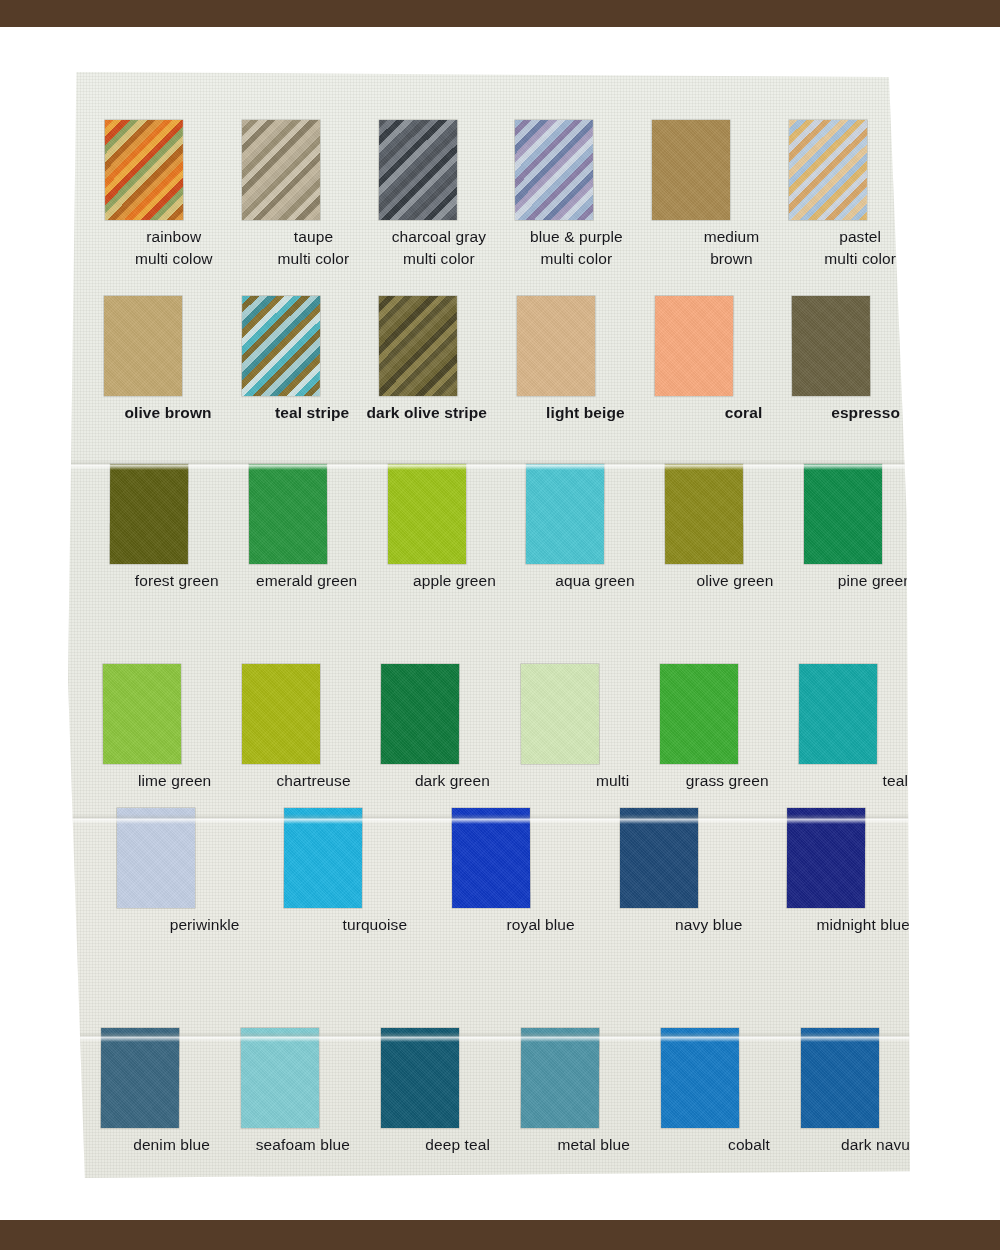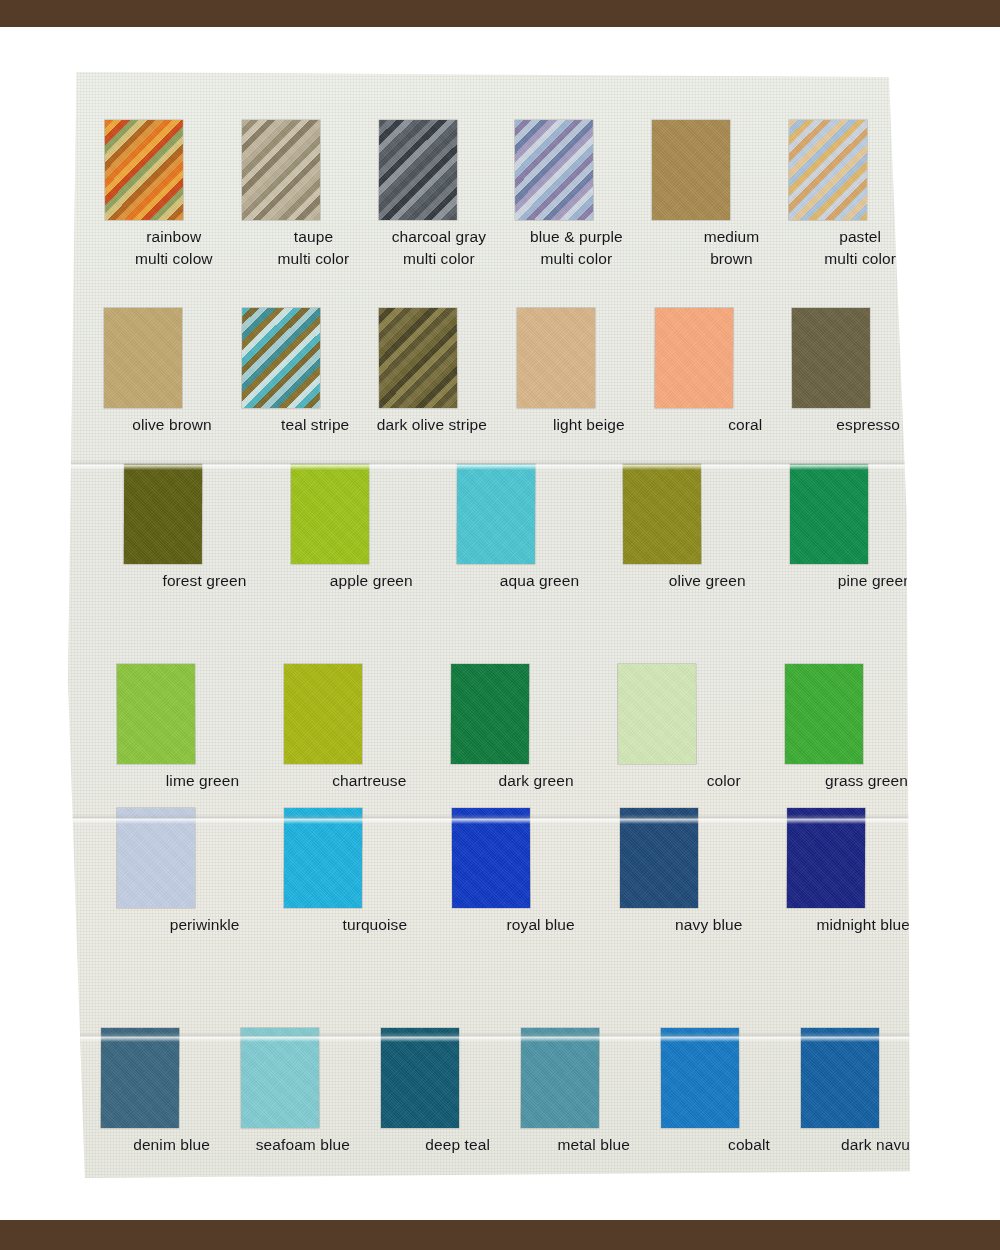--- a/index.html
+++ b/index.html
@@ -156,21 +156,21 @@
 brown</div>
           </div>
           <div class="cell">
             <div class="chip-wrap">
               <div class="chip" style="background: repeating-linear-gradient(135deg, rgb(230, 201, 154) 0px, rgb(230, 201, 154) 6px, rgb(169, 196, 221) 6px, rgb(169, 196, 221) 12px, rgb(224, 185, 111) 12px, rgb(224, 185, 111) 18px, rgb(207, 214, 224) 18px, rgb(207, 214, 224) 24px, rgb(217, 168, 106) 24px, rgb(217, 168, 106) 30px, rgb(188, 208, 226) 30px, rgb(188, 208, 226) 36px, rgb(230, 201, 154) 36px); transform: rotate(0.175deg);"></div>
             </div>
             <div class="label">pastel
 multi color</div>
           </div>
         </div>
-        <div class="row" style="top: 228px; left: 6px; width: 826px;">
+        <div class="row" style="top: 216px; left: 6px; width: 826px; font-weight: bold;">
           <div class="cell">
             <div class="chip-wrap">
               <div class="chip" style="background: rgb(195, 169, 113); transform: rotate(0deg);"></div>
             </div>
             <div class="label">olive brown</div>
           </div>
           <div class="cell">
             <div class="chip-wrap">
               <div class="chip" style="background: repeating-linear-gradient(135deg, rgb(79, 182, 192) 0px, rgb(79, 182, 192) 6px, rgb(125, 107, 46) 6px, rgb(125, 107, 46) 12px, rgb(168, 207, 210) 12px, rgb(168, 207, 210) 18px, rgb(63, 143, 151) 18px, rgb(63, 143, 151) 24px, rgb(138, 115, 48) 24px, rgb(138, 115, 48) 30px, rgb(207, 228, 228) 30px, rgb(207, 228, 228) 36px, rgb(79, 182, 192) 36px); transform: rotate(0.175deg);"></div>
             </div>
@@ -203,20 +203,26 @@
         </div>
         <div class="row" style="top: 384px; left: 12px; width: 832px;">
           <div class="cell">
             <div class="chip-wrap">
               <div class="chip" style="background: rgb(93, 95, 19); transform: rotate(0.175deg);"></div>
             </div>
             <div class="label">forest green</div>
           </div>
           <div class="cell">
             <div class="chip-wrap">
+              <div class="chip" style="background: rgb(40, 149, 63); transform: rotate(-0.175deg);"></div>
+            </div>
+            <div class="label">emerald green</div>
+          </div>
+          <div class="cell">
+            <div class="chip-wrap">
               <div class="chip" style="background: rgb(157, 196, 26); transform: rotate(0deg);"></div>
             </div>
             <div class="label">apple green</div>
           </div>
           <div class="cell">
             <div class="chip-wrap">
               <div class="chip" style="background: rgb(76, 198, 210); transform: rotate(0.175deg);"></div>
             </div>
             <div class="label">aqua green</div>
           </div>
@@ -249,27 +255,33 @@
           <div class="cell">
             <div class="chip-wrap">
               <div class="chip" style="background: rgb(15, 122, 60); transform: rotate(0.175deg);"></div>
             </div>
             <div class="label">dark green</div>
           </div>
           <div class="cell">
             <div class="chip-wrap">
               <div class="chip" style="background: rgb(211, 232, 184); transform: rotate(-0.175deg);"></div>
             </div>
-            <div class="label">color</div>
+            <div class="label">multi</div>
           </div>
           <div class="cell">
             <div class="chip-wrap">
               <div class="chip" style="background: rgb(60, 173, 50); transform: rotate(0deg);"></div>
             </div>
             <div class="label">grass green</div>
+          </div>
+          <div class="cell">
+            <div class="chip-wrap">
+              <div class="chip" style="background: rgb(20, 168, 166); transform: rotate(0.175deg);"></div>
+            </div>
+            <div class="label">teal</div>
           </div>
         </div>
         <div class="row" style="top: 728px; left: 4px; width: 838px;">
           <div class="cell">
             <div class="chip-wrap">
               <div class="chip" style="background: rgb(195, 207, 228); transform: rotate(0deg);"></div>
             </div>
             <div class="label">periwinkle</div>
           </div>
           <div class="cell">

